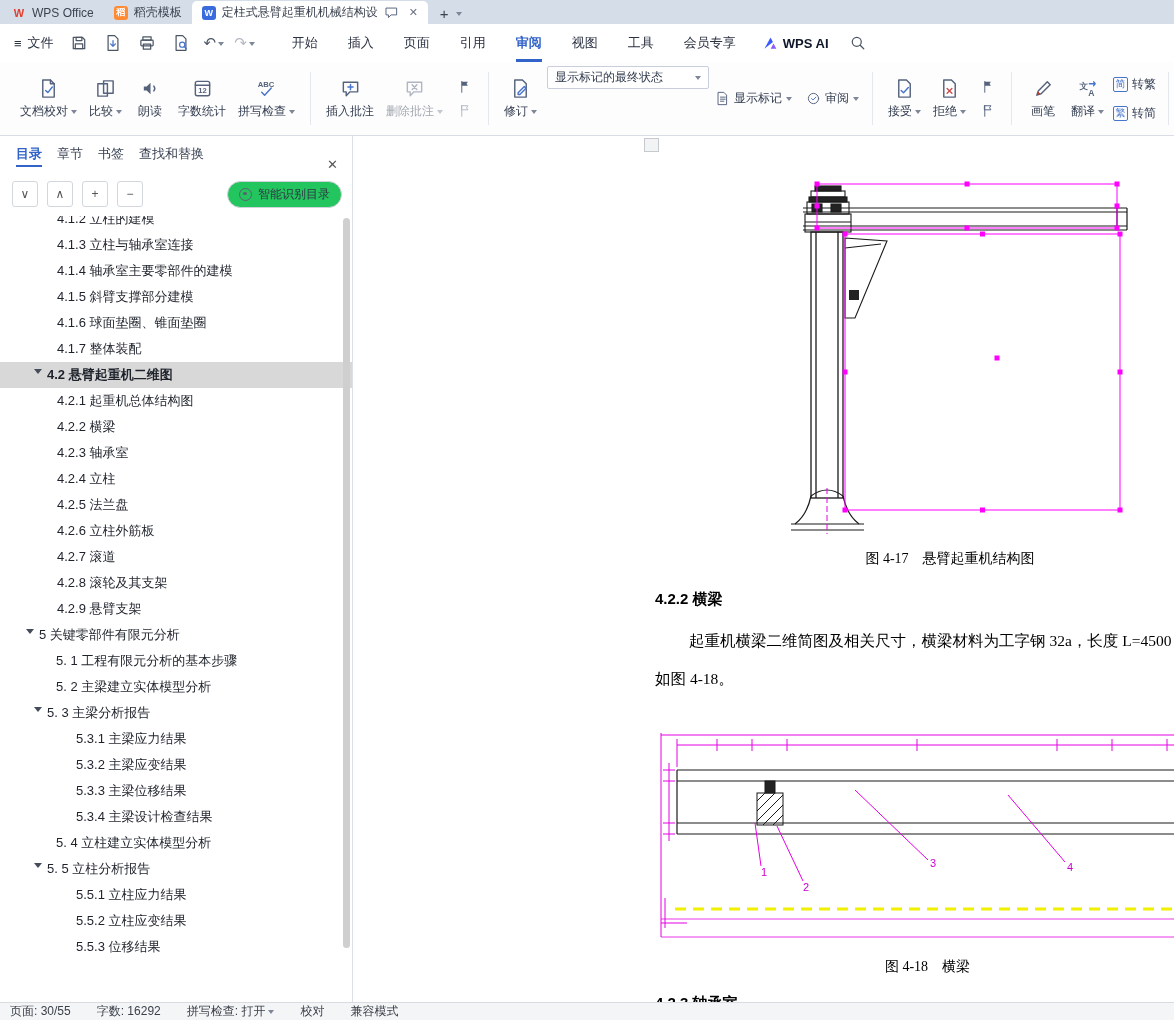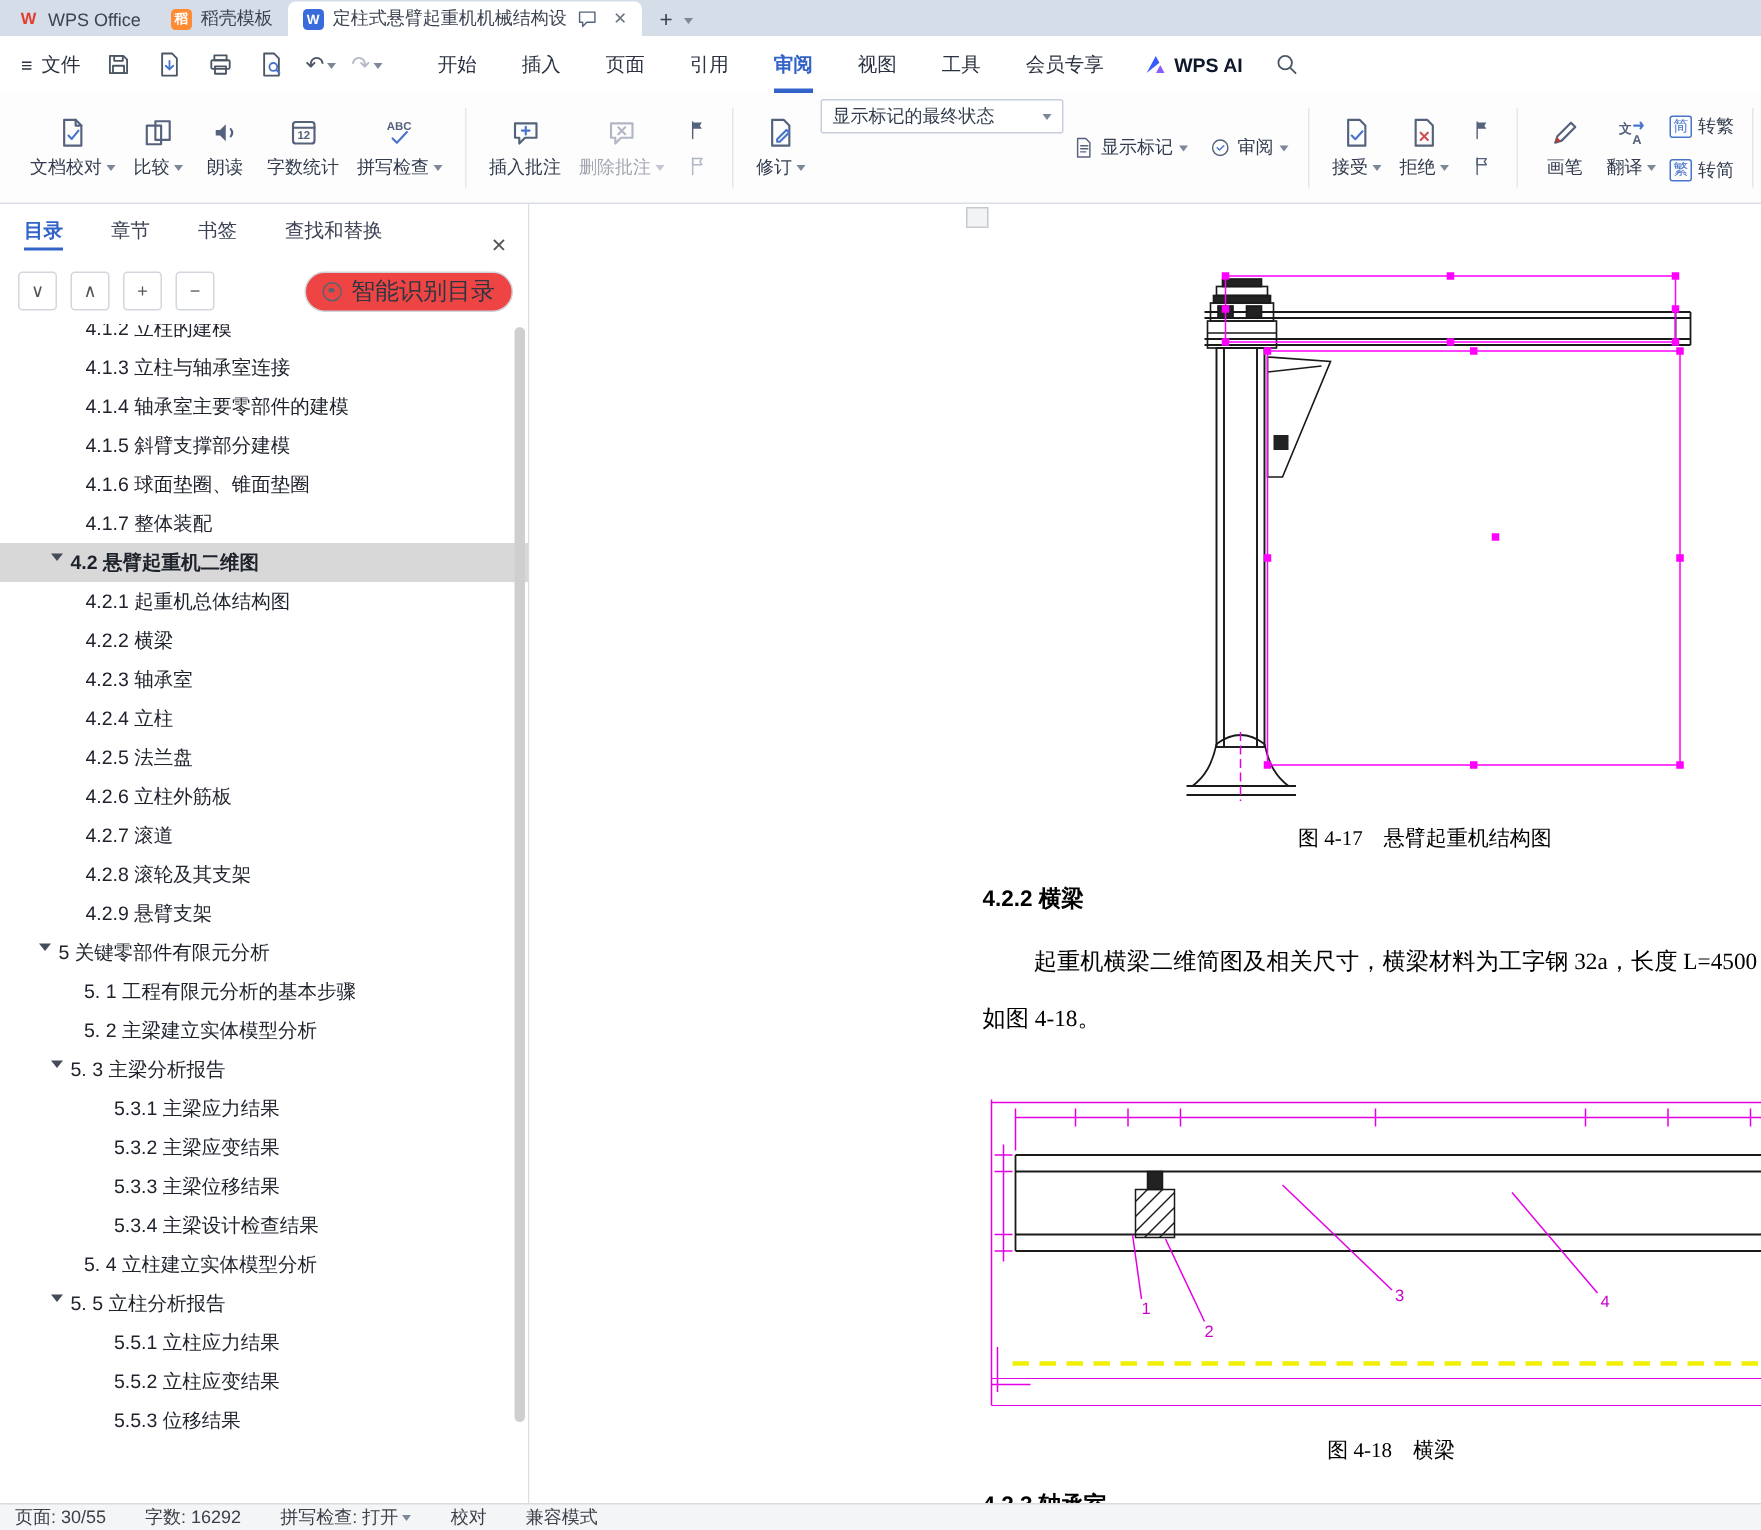--- a/index.html
+++ b/index.html
@@ -48,28 +48,28 @@
 .ic{width:21px;height:21px;stroke:#55627c;fill:none;stroke-width:1.5;stroke-linecap:round;stroke-linejoin:round;flex:none}
 .icm{width:15px;height:15px;stroke:#55627c;fill:none;stroke-width:1.4;stroke-linecap:round;stroke-linejoin:round}
 .qic{width:18px;height:18px;stroke:#4b5665;fill:none;stroke-width:1.5;stroke-linecap:round;stroke-linejoin:round}
 .ic .b,.icm .b,.qic .b{stroke:#4874cb}
 .ic .r{stroke:#cf4f4f}
 .ic .f,.icm .f{fill:#55627c;stroke:none}
 .ic text{stroke:none;fill:#55627c;font-weight:bold;font-family:"Liberation Sans",sans-serif}
 
 .main{flex:1;display:flex;min-height:0}
 .sidebar{width:353px;border-right:1px solid #dcdfe4;display:flex;flex-direction:column;position:relative;background:#fff;flex:none}
-.stabs{height:36px;display:flex;align-items:flex-end;gap:32px;padding:0 16px;font-size:13px;color:#3a4254;position:relative;flex:none}
+.stabs{height:36px;display:flex;align-items:flex-end;gap:15px;padding:0 16px;font-size:13px;color:#3a4254;position:relative;flex:none}
 .stab{height:100%;display:flex;align-items:center;position:relative}
 .stab.active{color:#3263c8;font-weight:bold}
 .stab.active::after{content:"";position:absolute;left:0;right:0;bottom:5px;height:2px;background:#3263c8}
 .sclose{position:absolute;right:14px;font-size:13px;color:#555}
 .stools{height:44px;display:flex;align-items:center;gap:9px;padding:0 12px;position:relative;flex:none}
 .sqbtn{width:26px;height:26px;border:1px solid #d2d6dd;border-radius:3px;display:flex;align-items:center;justify-content:center;color:#555;font-size:12px;background:#fff}
-.smart{position:absolute;right:10px;height:27px;border:1px solid #cfd3da;border-radius:14px;display:flex;align-items:center;gap:6px;padding:0 11px;font-size:16px;color:#2f3642;background:#ef4444}
+.smart{position:absolute;right:10px;height:27px;border:1px solid #cfd3da;border-radius:14px;display:flex;align-items:center;gap:6px;padding:0 11px;font-size:12px;color:#2f3642;background:#22c55e}
 .sdot{width:13px;height:13px;border:1.6px solid #5a646e;border-radius:50%;position:relative}
 .sdot::after{content:"";position:absolute;left:3.2px;top:3.2px;width:3.6px;height:3.6px;border-radius:50%;background:#5a646e}
 .toclist{flex:1;overflow:hidden;position:relative}
 .tocinner{margin-top:-10px}
 .trow{height:26px;line-height:26px;font-size:13px;color:#1e222b;white-space:nowrap;overflow:hidden}
 .trow.sel{background:#d8d8d8;font-weight:bold}
 .l1a{padding-left:26px}.l2{padding-left:56px}.l2a{padding-left:34px}.l3{padding-left:57px}.l4{padding-left:76px}
 .tri{display:inline-block;width:0;height:0;border:4px solid transparent;border-top:5px solid #454c59;margin-right:5px;vertical-align:1px}
 .sscroll{position:absolute;right:2px;top:82px;width:7px;height:730px;background:#cfcfcf;border-radius:4px}
 

